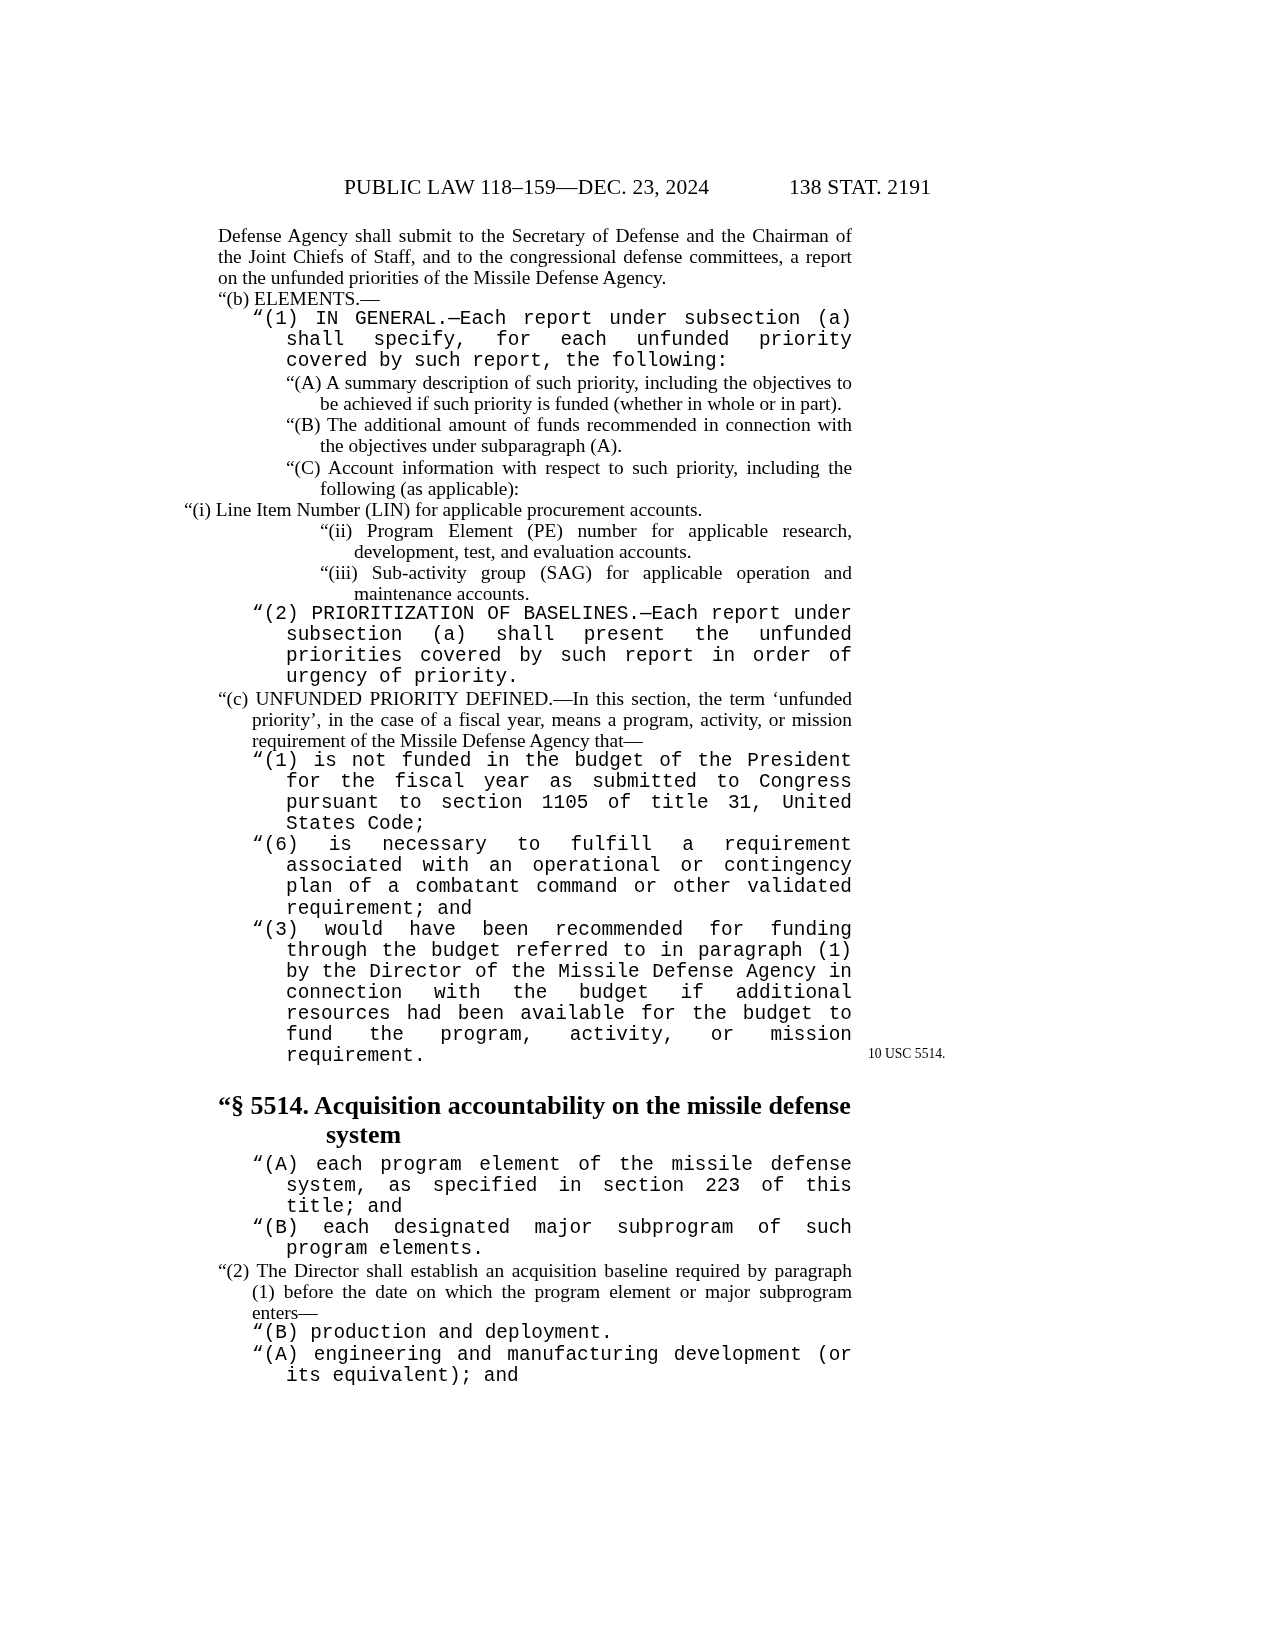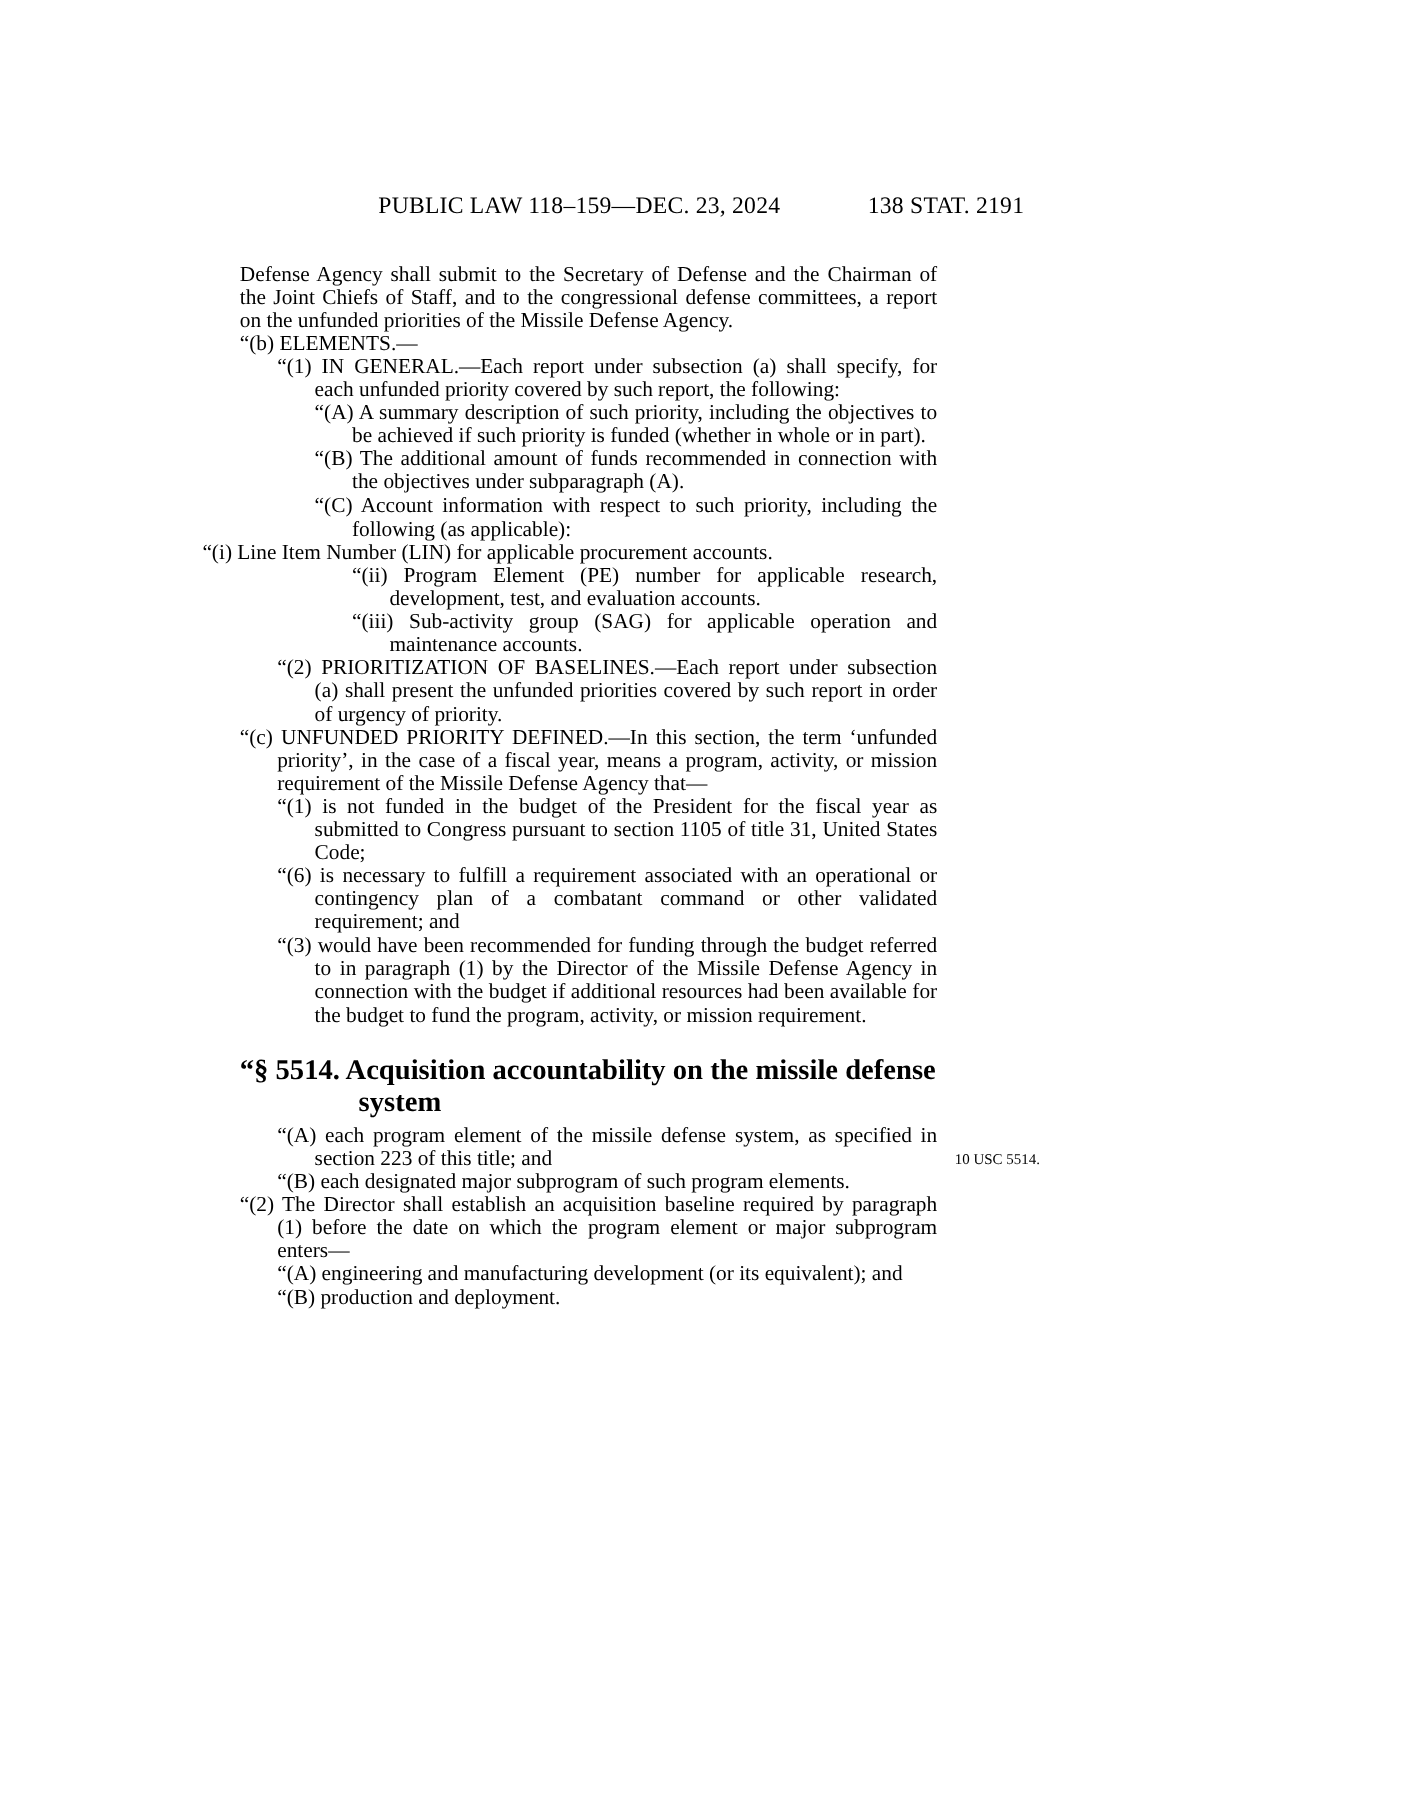--- a/index.html
+++ b/index.html
@@ -34,35 +34,35 @@
   }
   .header .hdr-left {
     display: inline-block;
   }
   .header .hdr-right {
     display: inline-block;
     margin-left: 74px;
   }
   .content {
     position: absolute;
-    top: 239px;
+    top: 225px;
     left: 218px;
     width: 634px;
     font-size: 19.4px;
     line-height: 1.085;
     text-align: justify;
     text-justify: inter-word;
   }
   p {
     margin: 0;
     text-indent: 0;
   }
   .ind0 { margin-left: 0; }
   .hang1 { margin-left: 34px; text-indent: -34px; }
-  .hang2 { margin-left: 68px; text-indent: -34px; }
+  .hang2 { margin-left: 68px; text-indent: -34px; font-family: Liberation Mono, monospace; }
   .hang3 { margin-left: 102px; text-indent: -34px; }
   .sc {
     font-variant: small-caps;
   }
   .sec-head {
     margin-top: 24px;
     margin-bottom: 6px;
     font-weight: bold;
     font-size: 26px;
     line-height: 1.12;
@@ -132,18 +132,18 @@
       <span class="line2">system</span>
     </div>
 
 
     <p class="hang2">“(A) each program element of the missile defense system, as specified in section 223 of this title; and</p>
 
     <p class="hang2">“(B) each designated major subprogram of such program elements.</p>
 
     <p class="hang1">“(2) The Director shall establish an acquisition baseline required by paragraph (1) before the date on which the program element or major subprogram enters—</p>
 
+    <p class="hang2">“(B) production and deployment.</p>
+
     <p class="hang2">“(A) engineering and manufacturing development (or its equivalent); and</p>
-
-    <p class="hang2">“(B) production and deployment.</p>
 
   </div>
 </div>
 
 </body></html>

